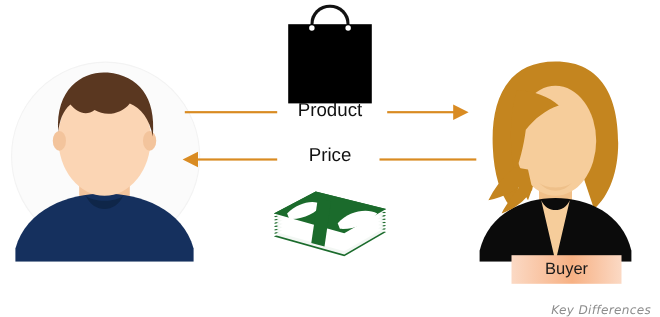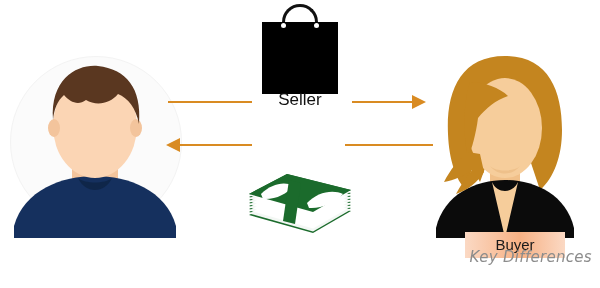--- a/index.html
+++ b/index.html
@@ -101,24 +101,24 @@
   }
   #bag-rivet-l{left:19px;}
   #bag-rivet-r{left:52px;}
 
   
   #money{left:245px; top:168px; width:110px; height:68px;}
 
   
   #watermark{
     position:absolute;
-    right:8px; bottom:22px;
+    right:8px; bottom:0;
     font-family:"DejaVu Sans", sans-serif;
     font-style:italic;
-    font-size:15px;
+    font-size:11px;
     color:#8c8c8c;
     letter-spacing:.3px;
   }
 </style>
 </head>
 <body>
 
 <div id="stage">
 
   <div class="seller-wrap abs">
@@ -196,26 +196,27 @@
   <div class="name-box" id="buyer-box">Buyer</div>
 
   <div id="bag" class="abs">
     <div id="bag-handle"></div>
     <div id="bag-body"></div>
     <div class="bag-rivet" id="bag-rivet-l"></div>
     <div class="bag-rivet" id="bag-rivet-r"></div>
   </div>
 
   <div class="conn-line" id="line-product-left"></div>
-  <div class="flow-label" id="label-product">Seller</div>
+  <div class="flow-label" id="label-product">Product</div>
   <div class="conn-line" id="line-product-right"></div>
   <div class="arrow-head" id="arrow-product-head"></div>
 
   <div class="arrow-head" id="arrow-price-head"></div>
   <div class="conn-line" id="line-price-left"></div>
+  <div class="flow-label" id="label-price">Price</div>
   <div class="conn-line" id="line-price-right"></div>
 
   <svg id="money" class="abs" viewBox="0 0 110 68">
     <g fill="#1b6b2c">
 
       <g>
         <path d="M2 30 L40 8 L108 26 L70 50 Z" opacity="0"></path>
       </g>
 
       <g>

